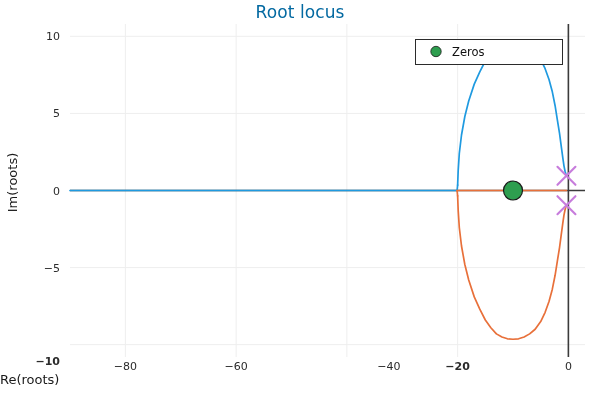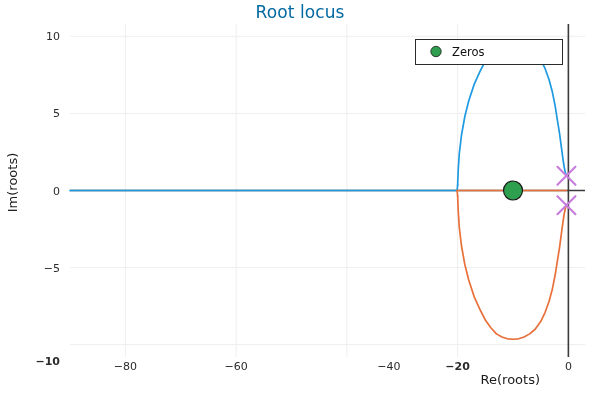--- a/index.html
+++ b/index.html
@@ -48,21 +48,21 @@
     text-align: center;
     font-size: 11px;
     color: #2b2b2b;
     transform: translateX(-50%);
   }
   .xaxis-title {
     position: absolute;
     left: 0;
     top: 372px;
     width: 540px;
-    text-align: right;
+    text-align: left;
     font-size: 13px;
     color: #1a1a1a;
   }
   .yaxis-title {
     position: absolute;
     left: -68px;
     top: 175px;
     width: 160px;
     text-align: center;
     font-size: 13px;

